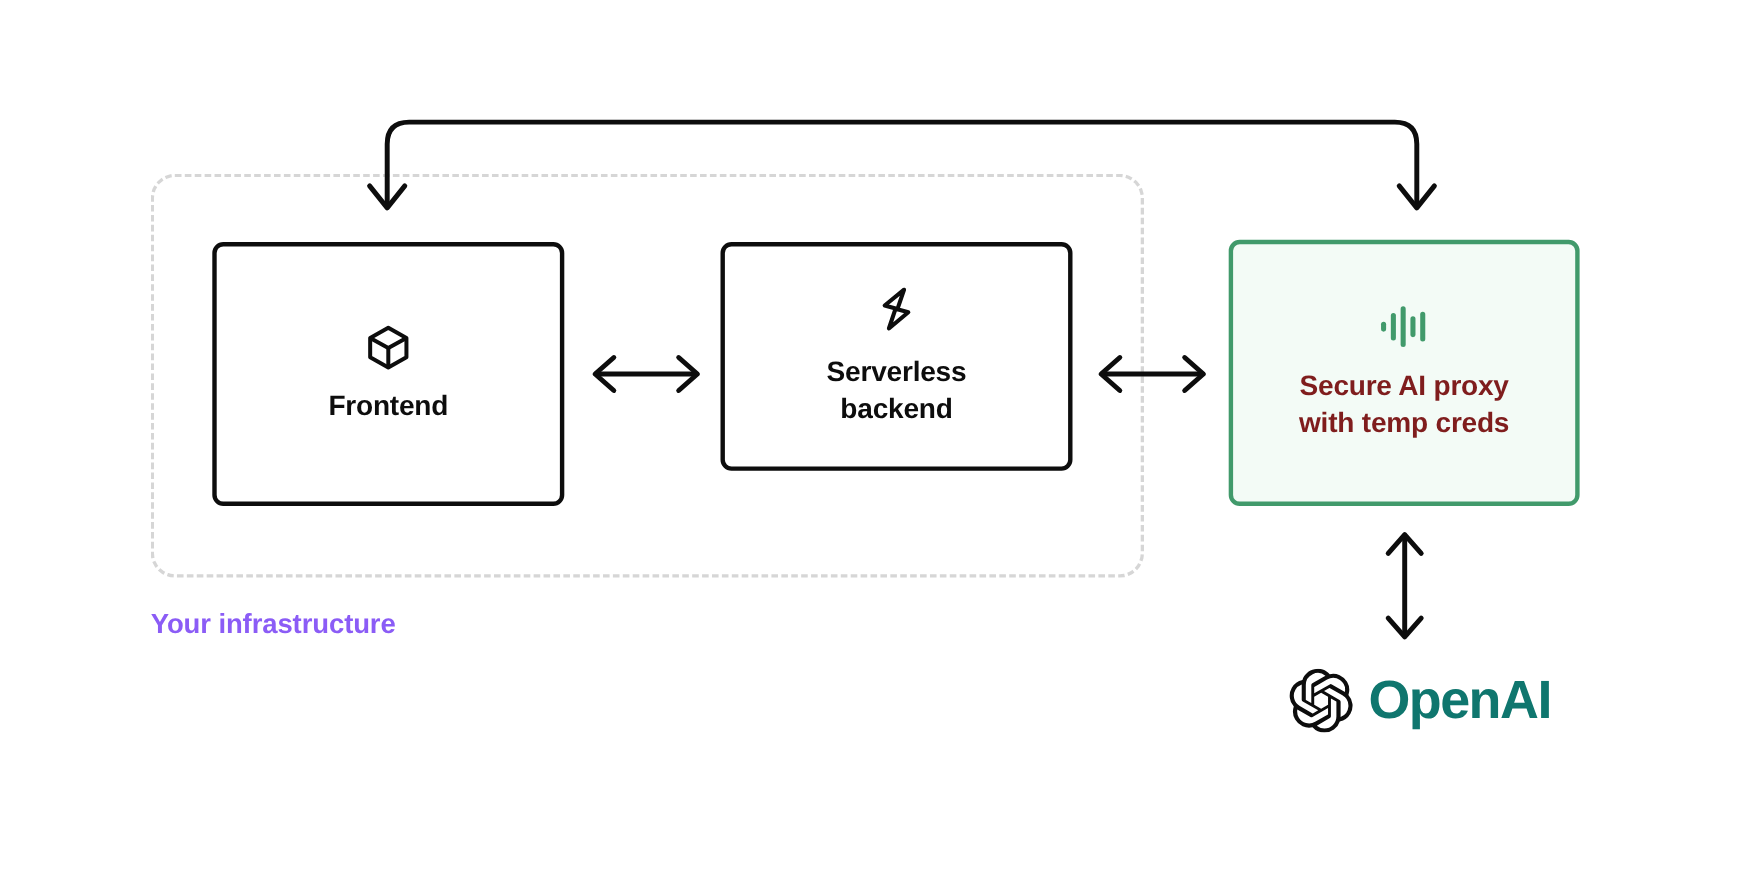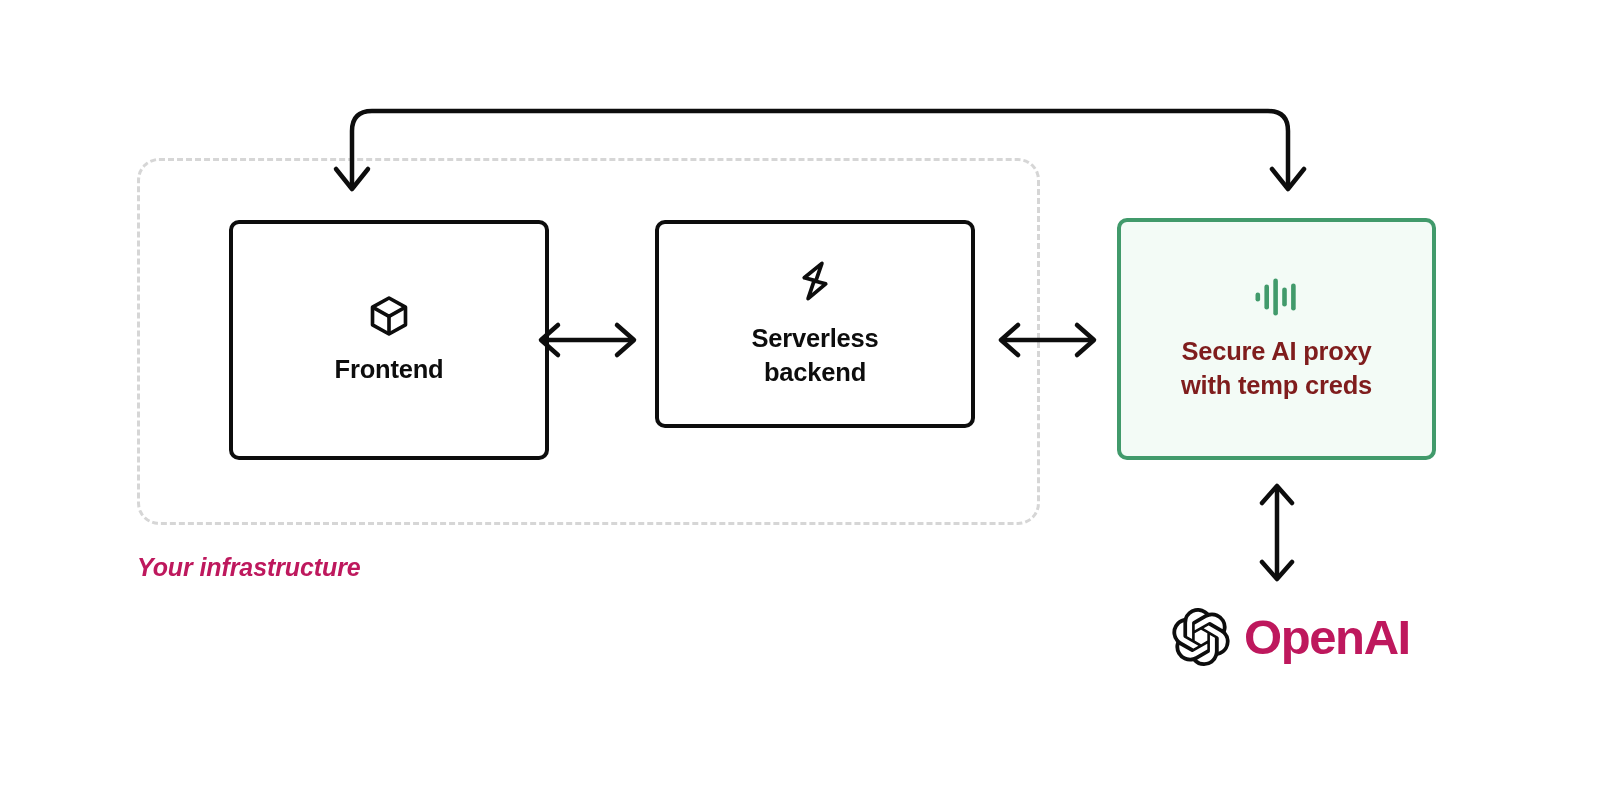--- a/index.html
+++ b/index.html
@@ -29,24 +29,23 @@
     border: 3px dashed #d6d6d6;
     border-radius: 22px;
     box-sizing: border-box;
   }
   .infra-label {
     position: absolute;
     left: 137px;
     top: 553px;
     font-size: 25px;
     font-weight: bold;
-    color: #be185d;
+    color: #8b5cf6;
     letter-spacing: -0.1px;
     white-space: nowrap;
-    font-style: italic;
   }
 
   
   .node {
     position: absolute;
     box-sizing: border-box;
     border-radius: 10px;
     display: flex;
     flex-direction: column;
     align-items: center;
@@ -69,21 +68,21 @@
     font-size: 25.5px;
     font-weight: bold;
     line-height: 1.32;
     text-align: center;
     letter-spacing: -0.2px;
     color: #0d0d0d;
     white-space: pre-line;
   }
   .node-accent .node-label { color: #7f1d1d; }
 
-  #node-frontend { left: 193px; top: 220px; width: 320px; height: 240px; margin-left: 36px; }
+  #node-frontend { left: 193px; top: 220px; width: 320px; height: 240px; }
   #node-backend  { left: 655px; top: 220px; width: 320px; height: 208px; }
   #node-proxy    { left: 1117px; top: 218px; width: 319px; height: 242px; }
 
   #node-backend .node-icon { margin-bottom: 18px; }
   #node-proxy .node-icon  { margin-bottom: 16px; }
 
   
   .connector {
     position: absolute;
     pointer-events: none;
@@ -99,21 +98,21 @@
     left: 1172px;
     top: 608px;
     display: flex;
     align-items: center;
     gap: 14px;
   }
   .openai-mark { line-height: 0; }
   .openai-word {
     font-size: 49px;
     font-weight: bold;
-    color: #be185d;
+    color: #0f766e;
     letter-spacing: -1.4px;
     line-height: 1;
   }
 </style>
 </head>
 <body>
 
 <div id="canvas">
 
   <div class="infra-boundary"></div>

